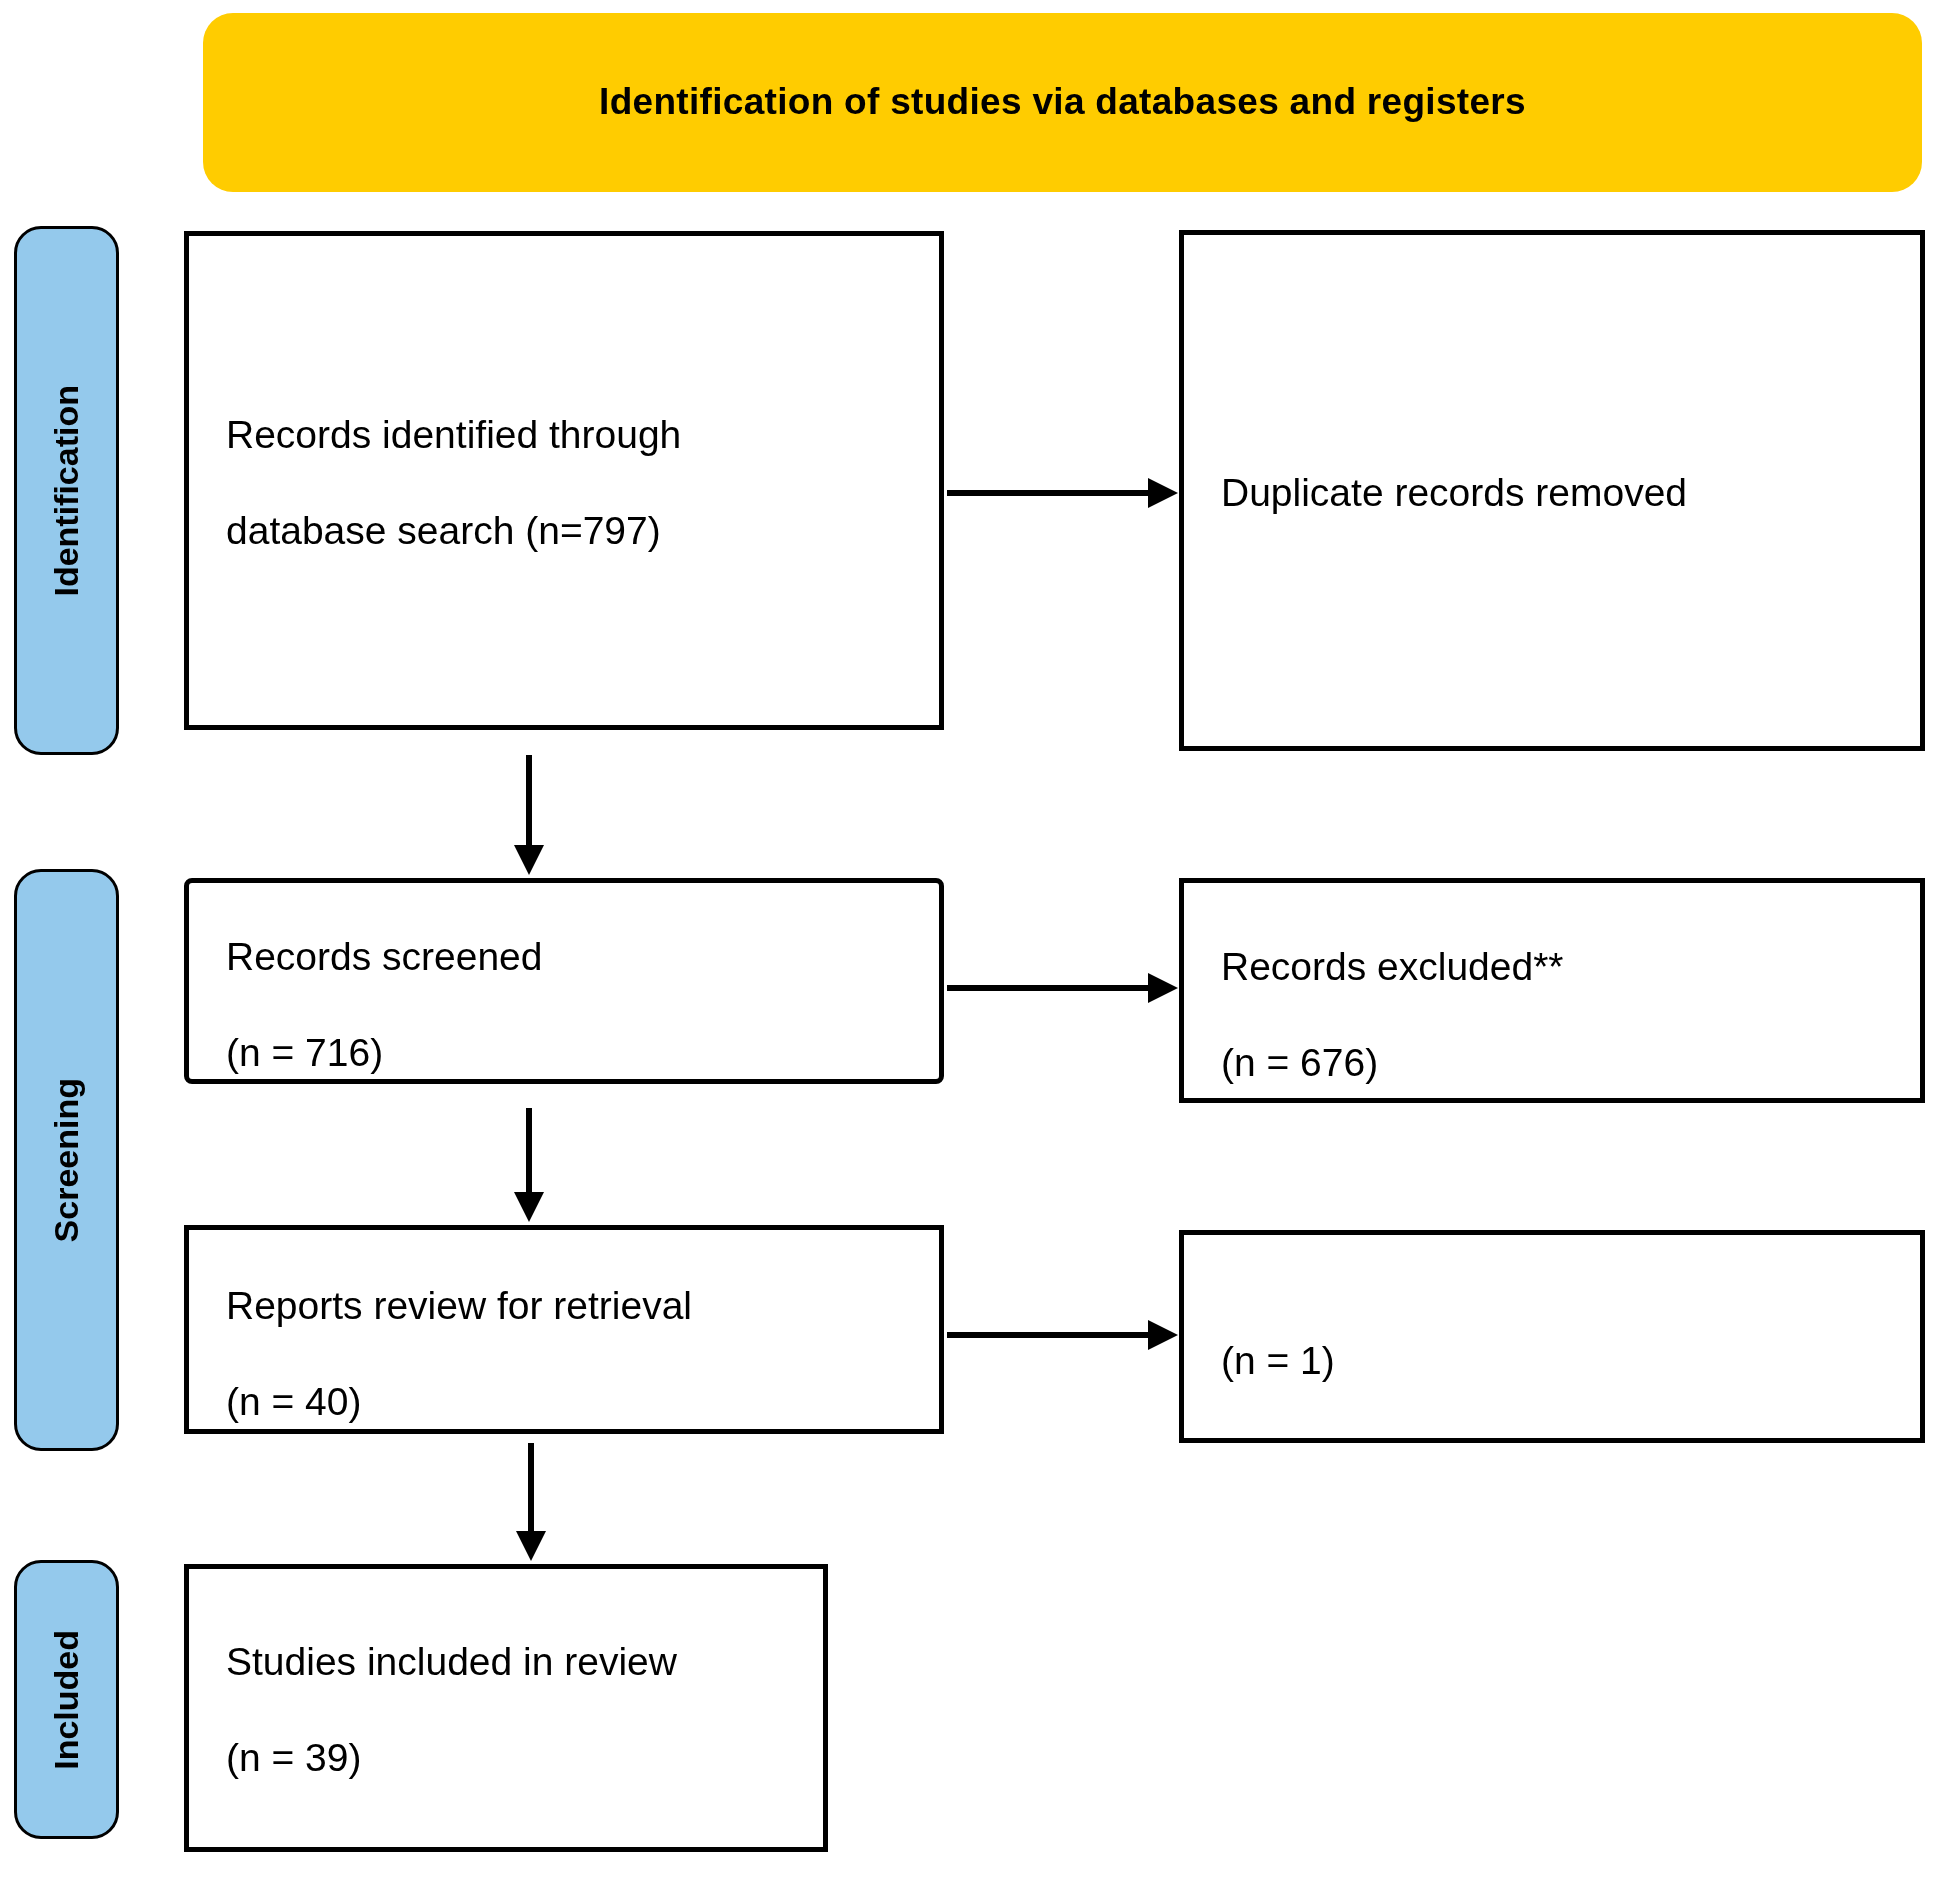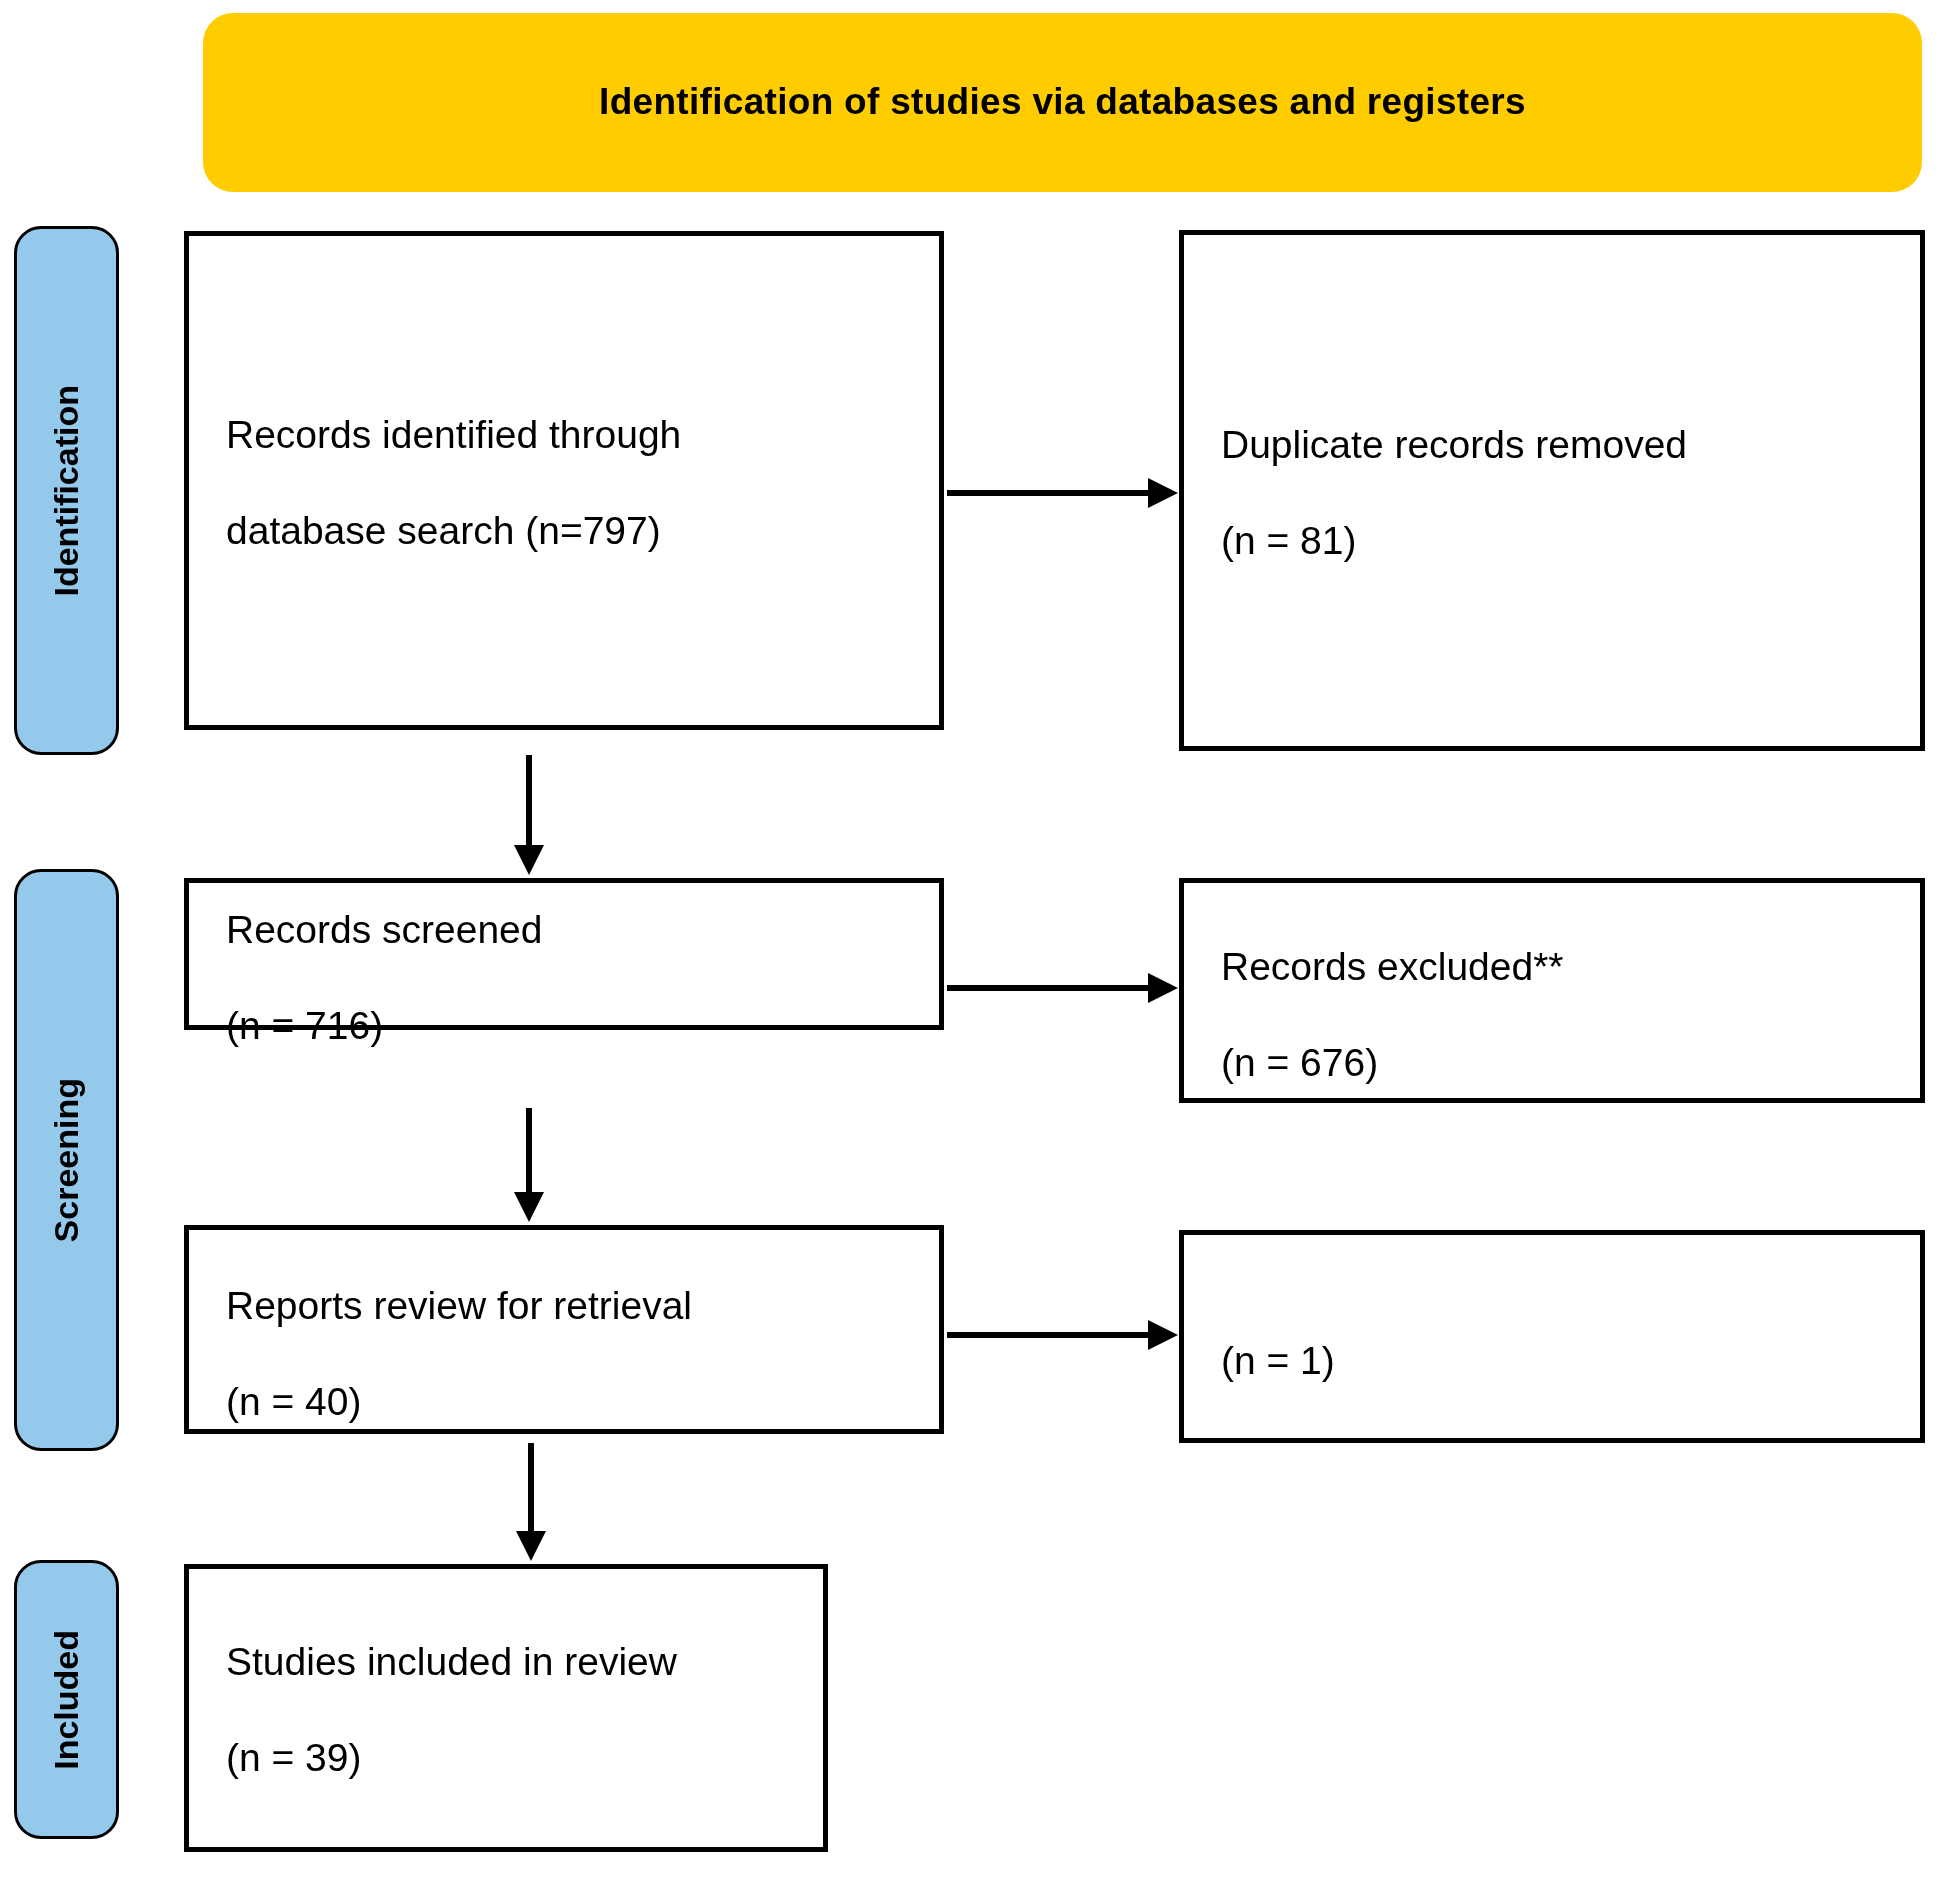--- a/index.html
+++ b/index.html
@@ -71,21 +71,21 @@
     display: block;
     font-size: 39px;
     line-height: 49px;
     white-space: nowrap;
     margin-top: 47px;
   }
   .bias-up { padding-bottom: 44px; }
 
   .box-a { left: 184px;  top: 231px;  width: 760px; height: 499px; }
   .box-b { left: 1179px; top: 230px;  width: 746px; height: 521px; }
-  .box-c { left: 184px;  top: 878px; width: 760px; height: 152px; }
+  .box-c { left: 184px;  top: 878px; width: 760px; height: 206px; border-radius: 8px; }
   .box-d { left: 1179px; top: 878px; width: 746px; height: 225px; justify-content: center; }
   .box-e { left: 184px;  top: 1225px; width: 760px; height: 209px; }
   .box-f { left: 1179px; top: 1230px; width: 746px; height: 213px; }
   .box-g { left: 184px;  top: 1564px; width: 644px; height: 288px; }
 
   
   .hline, .vline { position: absolute; background: #000; }
   .hline { height: 6.3px; }
   .vline { width: 6.3px; }
   .head-right {
@@ -137,21 +137,20 @@
   <div class="fbox box-a bias-up">
     <div class="btext">
       <span>Records identified through</span>
       <span>database search (n=797)</span>
     </div>
   </div>
 
   <div class="fbox box-b bias-up">
     <div class="btext">
       <span>Duplicate records removed</span>
-      <span>(n = 81)</span>
     </div>
   </div>
 
   <div class="fbox box-c">
     <div class="btext">
       <span>Records screened</span>
       <span>(n = 716)</span>
     </div>
   </div>
 

